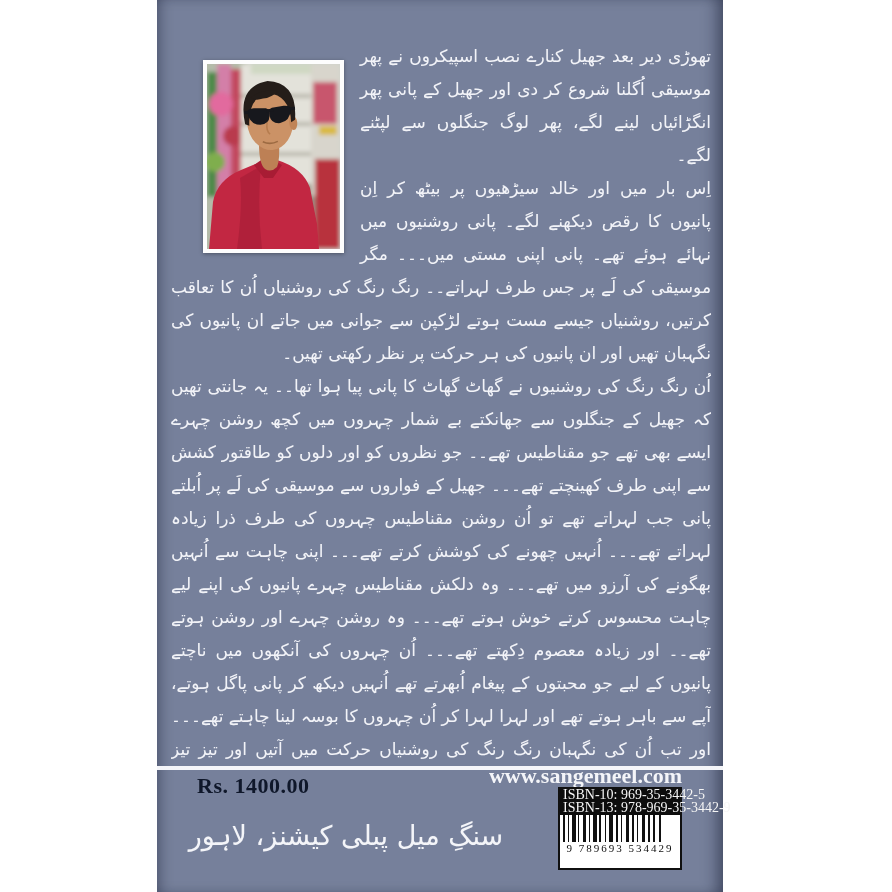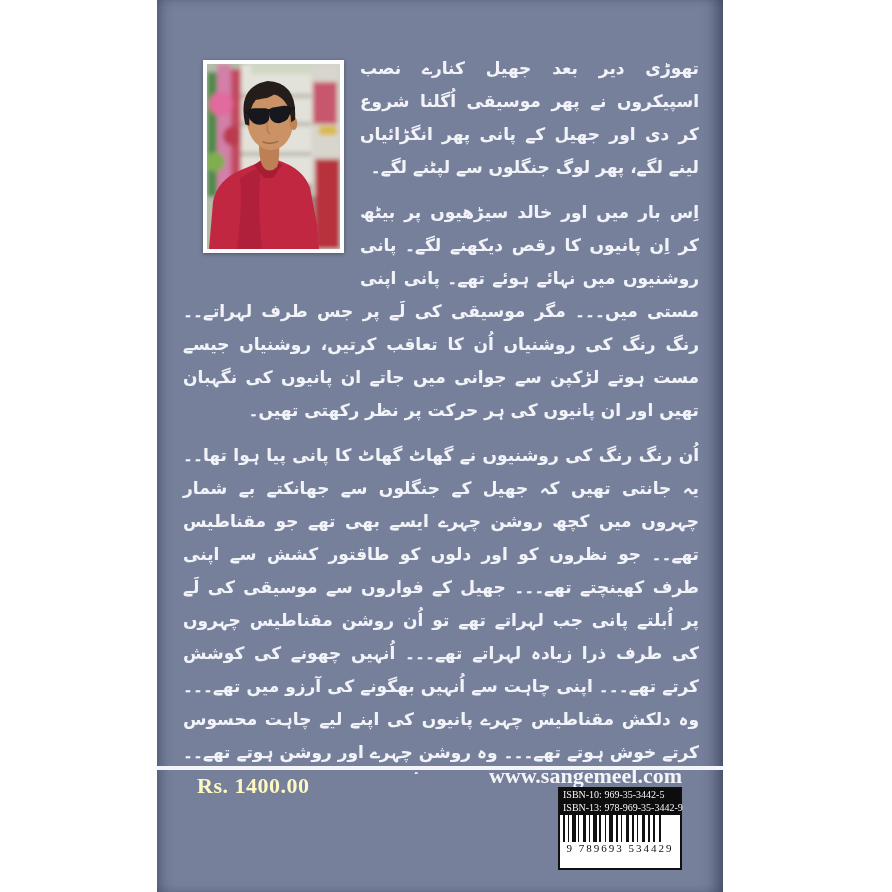--- a/index.html
+++ b/index.html
@@ -14,49 +14,49 @@
                inset -13px 0 16px -8px rgba(18,24,46,.55);
   }
   
   .blurb{
     position:absolute;left:14px;right:12px;top:28px;height:734px;
     padding-top:12px;overflow:hidden;
     direction:rtl;text-align:justify;
     color:#F2F3F8;font-size:17px;line-height:33px;
     text-shadow:0 0 1px rgba(255,255,255,.15);
   }
-  .blurb p{margin:12px;font-weight:bold;}
+  .blurb p{margin:0;}
   
   .photo-frame{
     float:left;width:133px;height:185px;padding:4px;margin:20px 16px 14px 32px;
     background:#fdfdfd;box-shadow:0 1px 4px rgba(0,0,0,.35);
   }
   .photo-frame svg{display:block;}
   
   .divider{
     position:absolute;left:0;right:0;top:766px;height:4px;background:#F4F5F9;
   }
   .price{
     position:absolute;left:40px;top:773px;
     font-family:"Liberation Serif",serif;font-weight:bold;
-    font-size:22px;color:#fef9c3;letter-spacing:.5px;
+    font-size:22px;color:#0f172a;letter-spacing:.5px;
   }
   .website{
     position:absolute;right:41px;top:763px;
     font-family:"Liberation Serif",serif;font-weight:bold;
     font-size:22px;color:#F4F5F9;
   }
   .barcode-box{
     position:absolute;right:41px;top:787px;width:124px;
     background:#ffffff;border:2px solid #101010;box-sizing:border-box;
   }
   .isbn-strip{
     background:#0d0d0d;color:#f5f5f5;
     font-family:"Liberation Serif",serif;
-    font-size:10px;line-height:10px;padding:1px 3px 2px 3px;
+    font-size:14px;line-height:10px;padding:1px 3px 2px 3px;
     white-space:nowrap;
   }
   .bars{
     height:27px;margin:0 3px;
     background:linear-gradient(90deg,
       #111 0 2px,#fff 2px 5px,#111 5px 6px,#fff 6px 9px,#111 9px 13px,
       #fff 13px 15px,#111 15px 16px,#fff 16px 20px,#111 20px 23px,
       #fff 23px 26px,#111 26px 27px,#fff 27px 30px,#111 30px 34px,
       #fff 34px 36px,#111 36px 38px,#fff 38px 42px,#111 42px 43px,
       #fff 43px 46px,#111 46px 50px,#fff 50px 53px,#111 53px 55px,
@@ -151,14 +151,15 @@
 
   <div class="website">www.sangemeel.com</div>
 
   <div class="barcode-box">
     <div class="isbn-strip">ISBN-10: 969-35-3442-5</div>
     <div class="isbn-strip">ISBN-13: 978-969-35-3442-9</div>
     <div class="bars"></div>
     <div class="digits">9 789693 534429</div>
   </div>
 
+  <div class="publisher">سنگِ میل پبلی کیشنز، لاہور</div>
 
 </div>
 
 </body></html>

